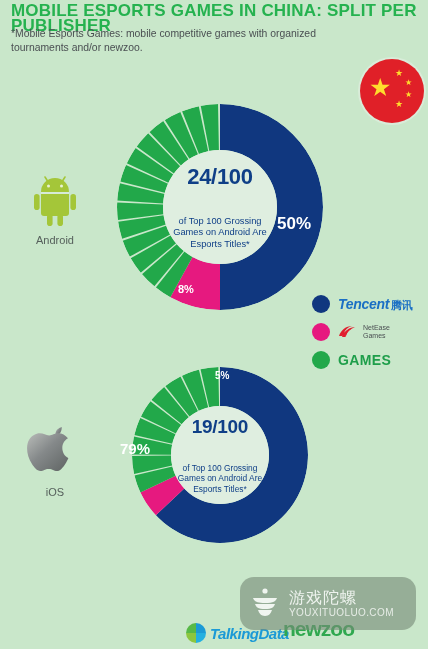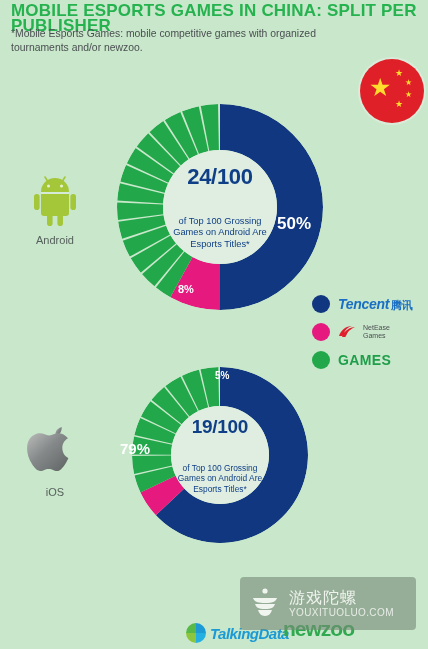--- a/index.html
+++ b/index.html
@@ -91,21 +91,21 @@
   .td-logo{position:absolute;left:186px;bottom:6px;display:flex;align-items:center;}
   .td-mark{width:20px;height:20px;border-radius:50%;
     background:conic-gradient(#1b9ad6 0 25%,#23b0e0 0 50%,#8cc63f 0 75%,#57b947 0 100%);
     margin-right:4px;}
   .td-text{font-size:15px;font-weight:bold;color:#1b9ad6;font-style:italic;letter-spacing:-.5px;}
   .nz-logo{position:absolute;left:283px;bottom:8px;
     font-size:21px;font-weight:bold;color:#2fa84f;letter-spacing:-1px;}
 
   .watermark{
     position:absolute;left:240px;top:577px;width:176px;height:53px;
-    background:rgba(120,138,120,.62);border-radius:4px;
+    background:rgba(120,138,120,.62);border-radius:14px;
     display:flex;align-items:center;padding-left:8px;box-sizing:border-box;
   }
   .wm-top{width:34px;height:34px;flex:none;margin-right:7px;position:relative;}
   .wm-txt .cn{font-size:16px;color:#eef3ee;letter-spacing:1px;line-height:18px;}
   .wm-txt .url{font-size:10px;color:#e6ece6;letter-spacing:.4px;text-align:center;}
 </style>
 </head>
 <body>
 
 <div id="stage">

